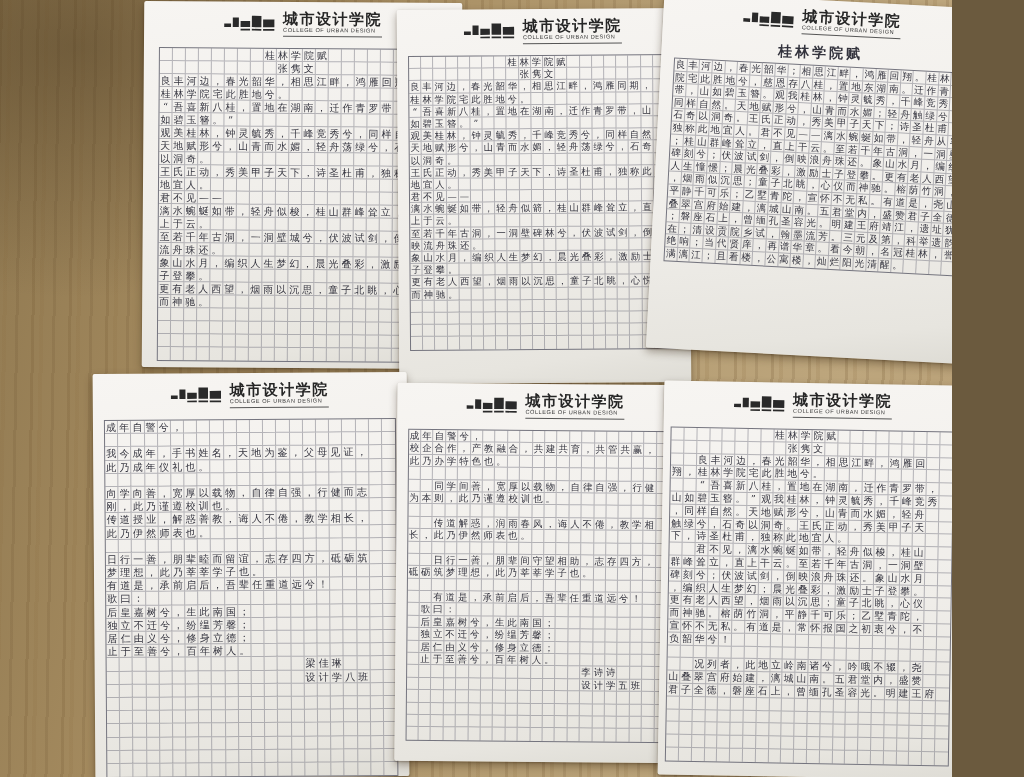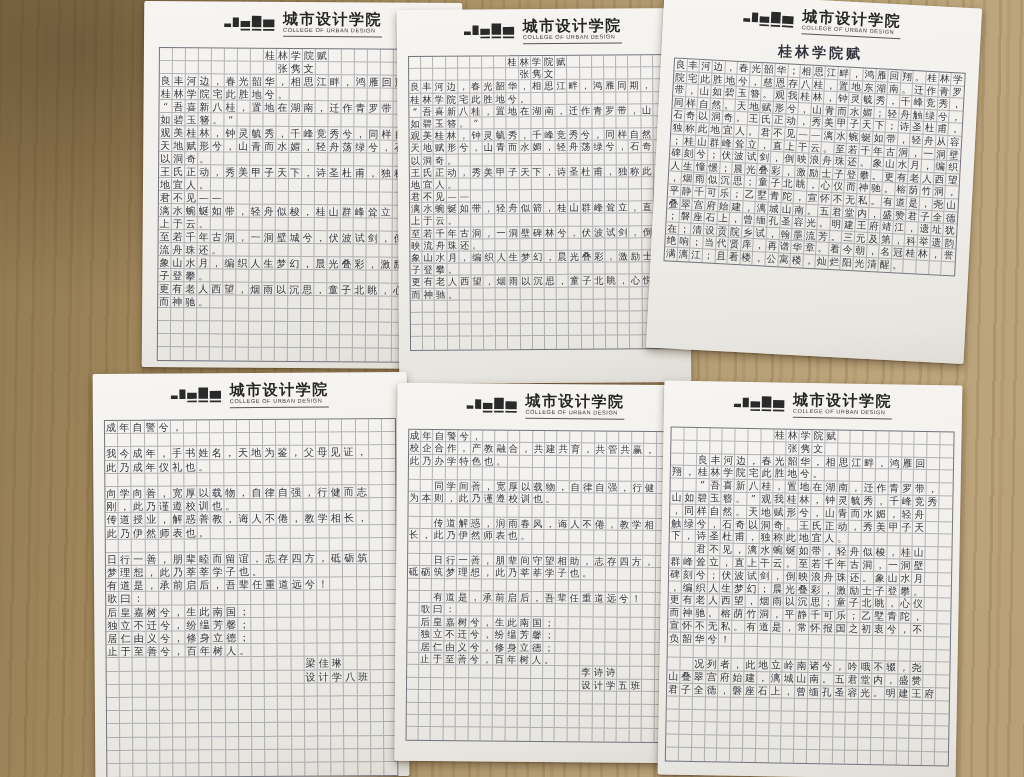--- a/index.html
+++ b/index.html
@@ -1,17 +1,17 @@
 <!DOCTYPE html>
 <html><head>
 <meta charset="utf-8">
 <style>
   html,body{margin:0;padding:0;background:#6b5a3e;}
   #stage{
-    position:relative;width:1024px;height:777px;overflow:hidden;
+    position:relative;width:952px;height:777px;overflow:hidden;
     background:
       radial-gradient(ellipse 600px 420px at 8% 6%, rgba(55,40,20,0.38), transparent 60%),
       repeating-linear-gradient(91deg,
         rgba(112,84,46,0.20) 0 3px, rgba(0,0,0,0) 3px 8px,
         rgba(140,110,66,0.16) 8px 12px, rgba(0,0,0,0) 12px 21px,
         rgba(96,70,38,0.14) 21px 24px, rgba(0,0,0,0) 24px 37px),
       linear-gradient(104deg,#8f7850 0%,#a68c60 28%,#b29a70 55%,#bda67d 82%,#b89f76 100%);
     font-family:"Liberation Sans",sans-serif;
   }
   .paper{

